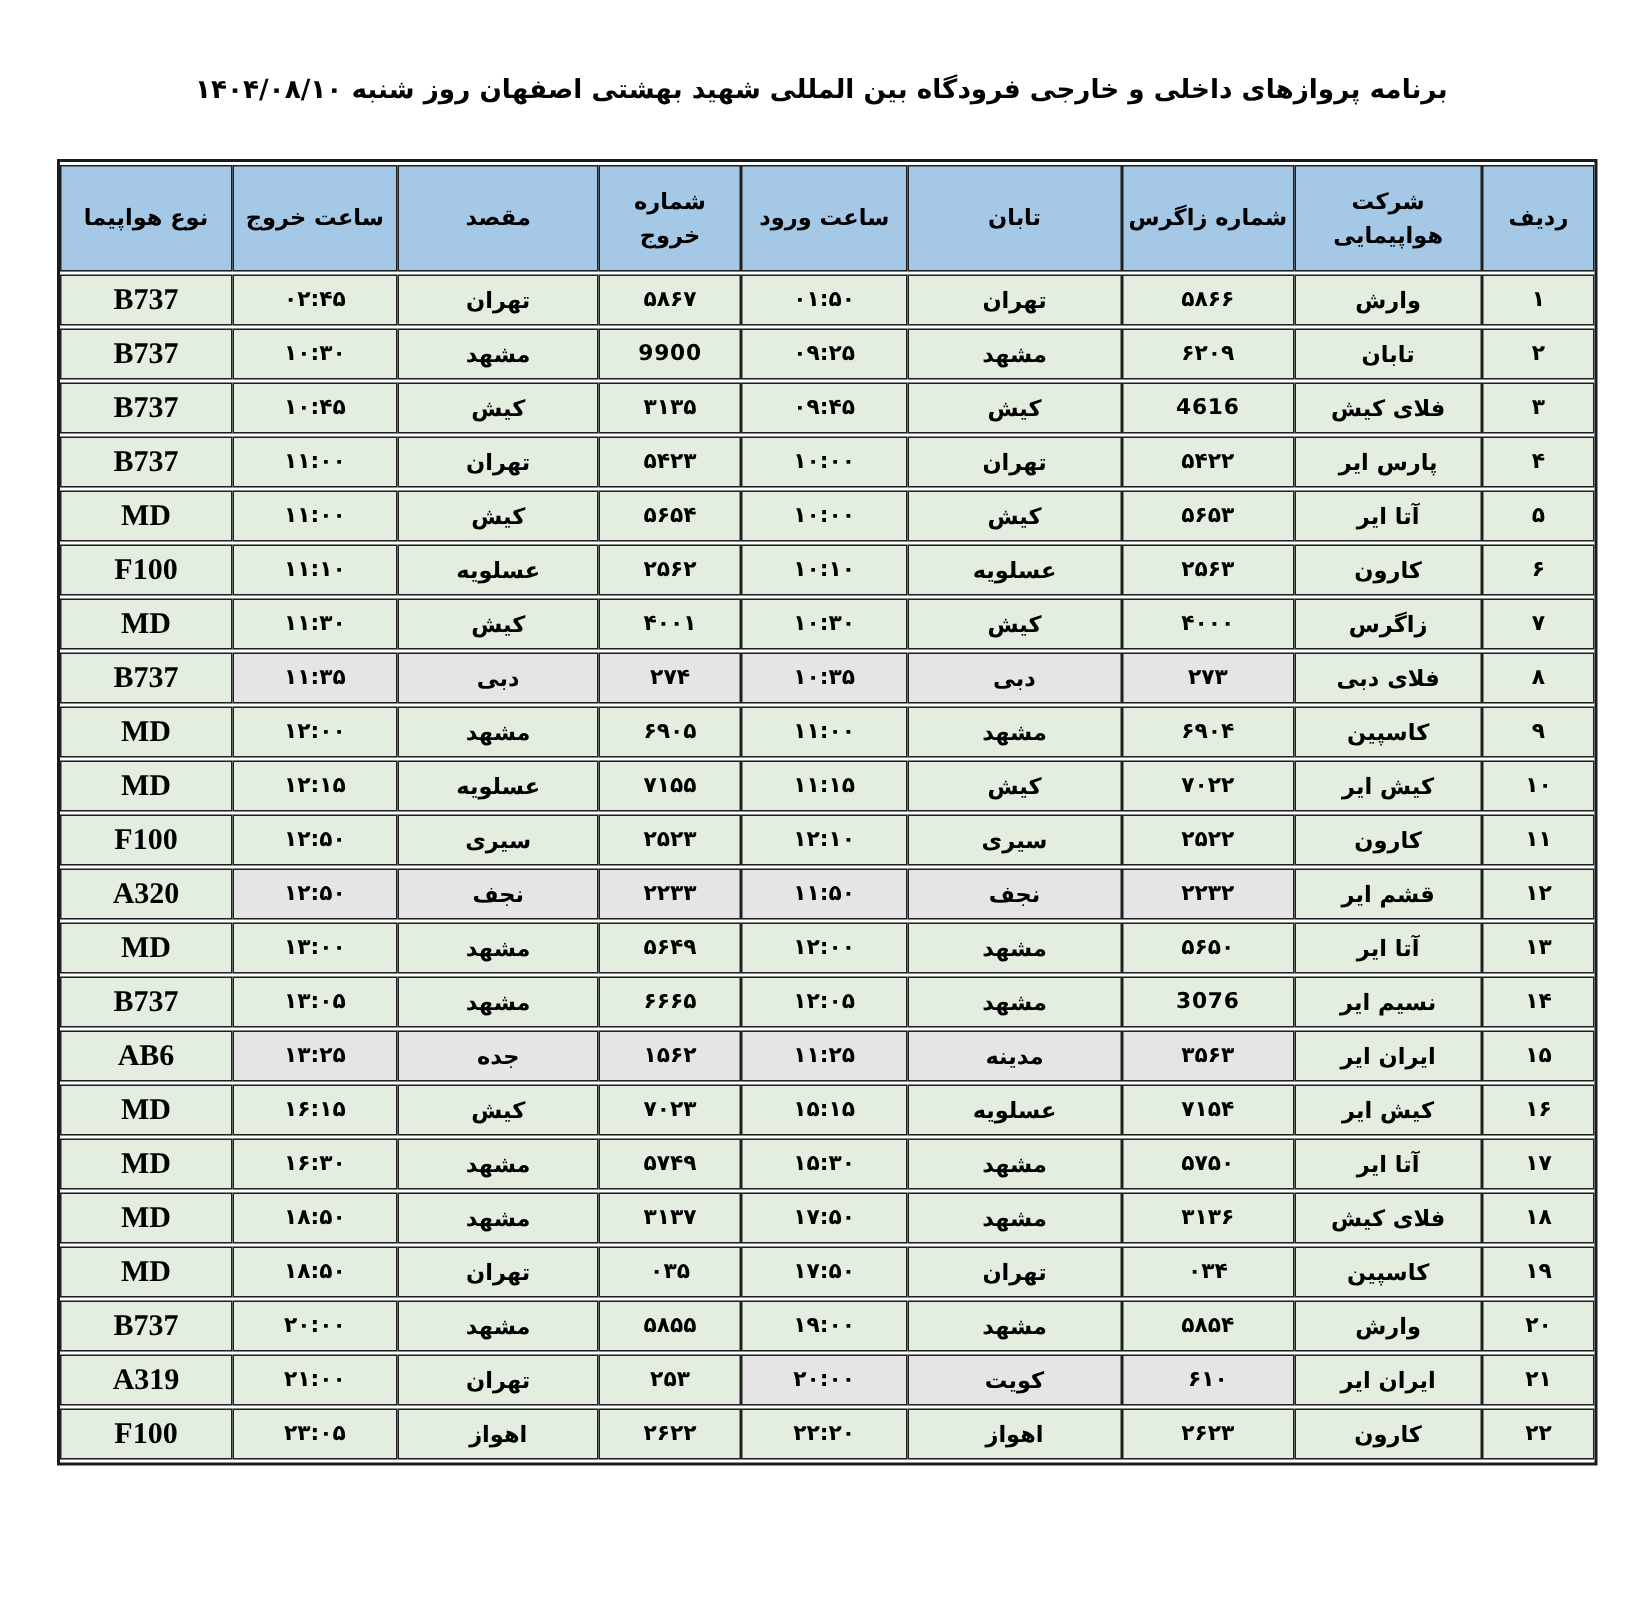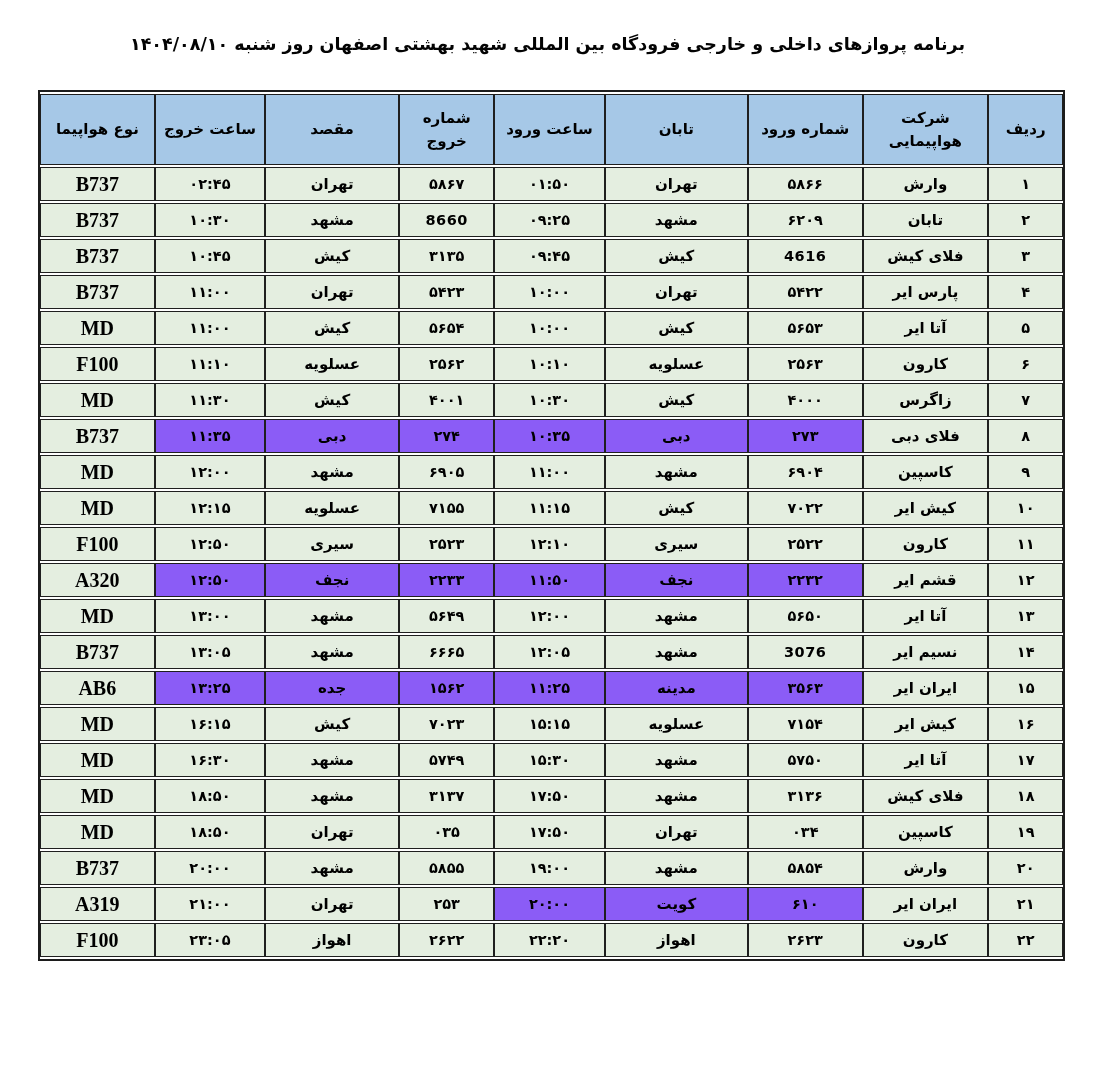--- a/index.html
+++ b/index.html
@@ -5,21 +5,21 @@
   * { box-sizing: border-box; }
   html, body {
     margin: 0; padding: 0;
     width: 1095px; height: 1080px;
     background: #ffffff;
     font-family: "DejaVu Sans", sans-serif;
     color: #000;
   }
   .page {
     width: 1095px; height: 1080px;
-    padding-top: 34px;
+    padding-top: 50px;
     overflow: hidden;
   }
   .title {
     direction: rtl;
     text-align: center;
     font-size: 17.5px;
     font-weight: bold;
     color: #030303;
     letter-spacing: 0.2px;
     margin: 0 40px;
@@ -48,21 +48,21 @@
     background: #A6C8E7;
     height: 71px;
     font-size: 15px;
     line-height: 1.5;
   }
   td {
     background: #E4EEE0;
     height: 34px;
     font-size: 15px;
   }
-  td.hl { background: #8b5cf6; }
+  td.hl { background: #e5e5e5; }
   td.num {
     direction: ltr;
     font-size: 14.5px;
     letter-spacing: 0.5px;
   }
   td.latin {
     font-family: "Liberation Serif", serif;
     direction: ltr;
     font-size: 20px;
     font-weight: 600;
@@ -94,21 +94,21 @@
           <col class="c-arrival_time">
           <col class="c-departure_no">
           <col class="c-destination">
           <col class="c-departure_time">
           <col class="c-aircraft">
         </colgroup>
       <thead>
         <tr id="header-row">
             <th>ردیف</th>
             <th>شرکت هواپیمایی</th>
-            <th>شماره ورود</th>
+            <th>شماره زاگرس</th>
             <th>تابان</th>
             <th>ساعت ورود</th>
             <th>شماره خروج</th>
             <th>مقصد</th>
             <th>ساعت خروج</th>
             <th>نوع هواپیما</th>
           </tr>
       </thead>
       <tbody id="table-body">
           <tr>
@@ -121,21 +121,21 @@
             <td>تهران</td>
             <td class="num">۰۲:۴۵</td>
             <td class="latin">B737</td>
           </tr>
           <tr>
             <td class="num">۲</td>
             <td>تابان</td>
             <td class="num">۶۲۰۹</td>
             <td>مشهد</td>
             <td class="num">۰۹:۲۵</td>
-            <td class="num">8660</td>
+            <td class="num">9900</td>
             <td>مشهد</td>
             <td class="num">۱۰:۳۰</td>
             <td class="latin">B737</td>
           </tr>
           <tr>
             <td class="num">۳</td>
             <td>فلای کیش</td>
             <td class="num">4616</td>
             <td>کیش</td>
             <td class="num">۰۹:۴۵</td>

